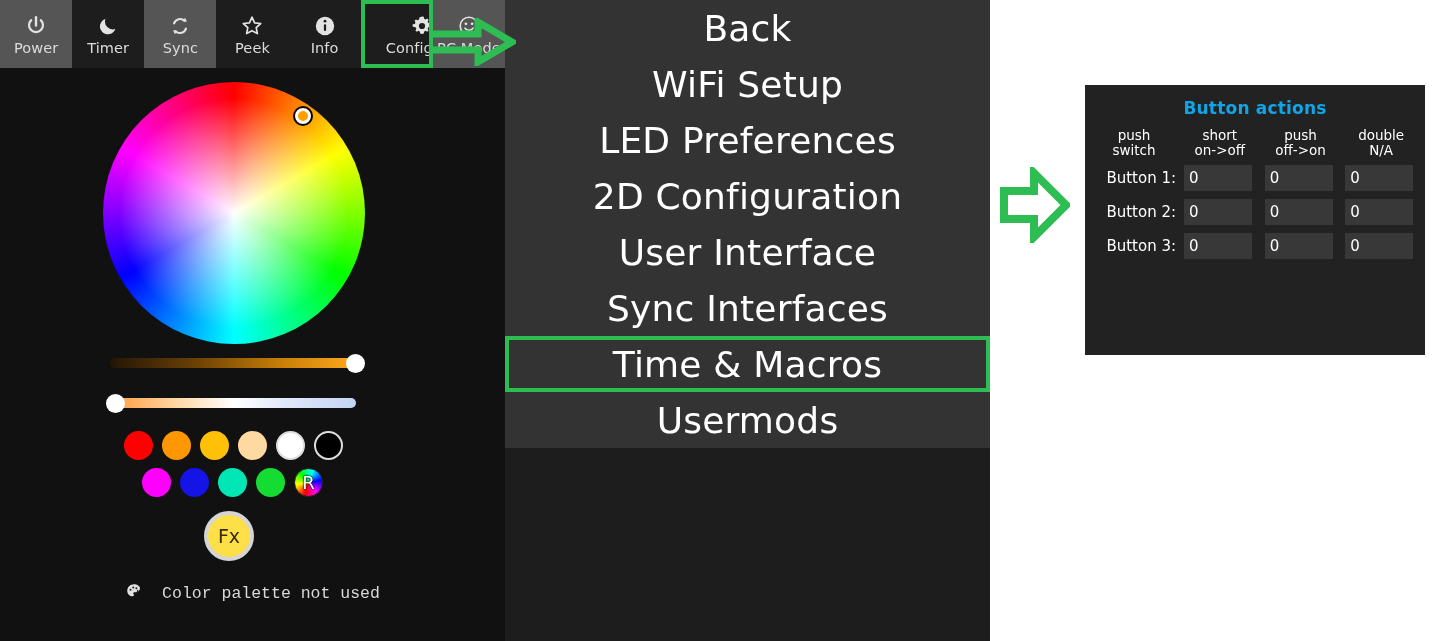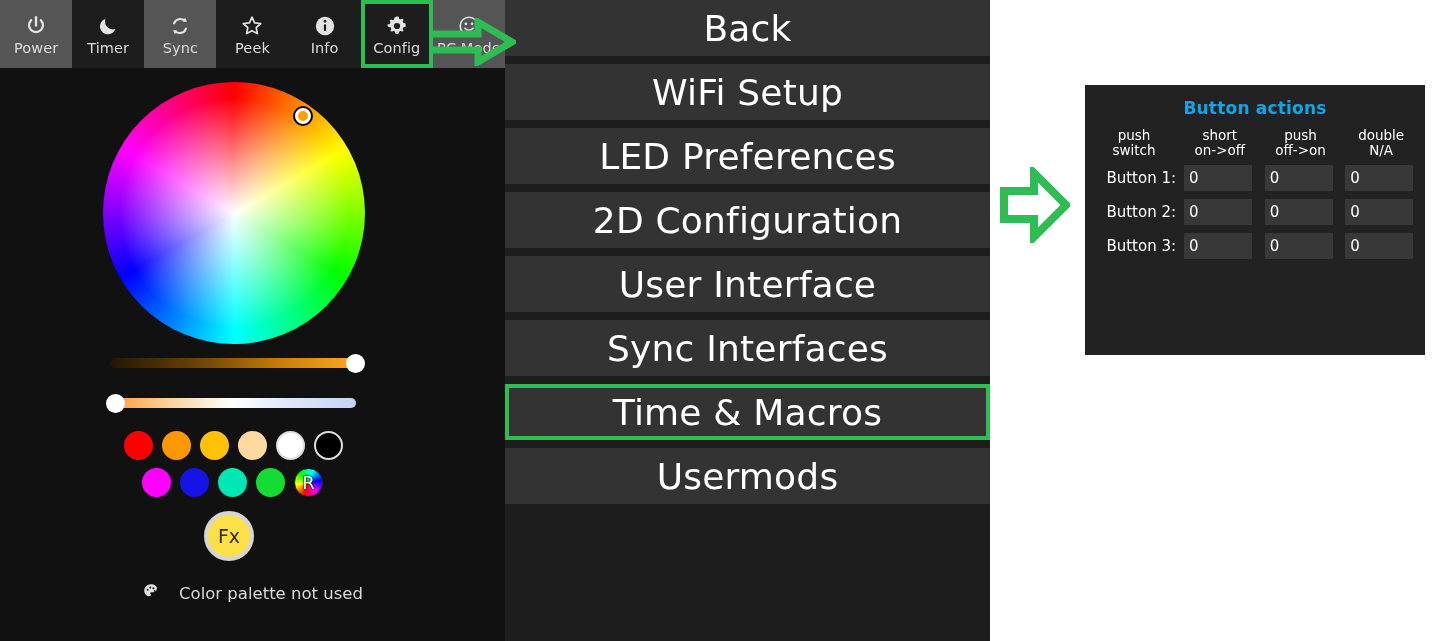--- a/index.html
+++ b/index.html
@@ -34,21 +34,21 @@
   .tbtn.shade-light { background: #555555; }
   .tbtn.shade-dark  { background: #1d1d1d; }
   .tbtn .ticon {
     height: 26px; display:flex; align-items:center; justify-content:center;
     margin-bottom: 1px;
   }
   .tbtn .tlabel {
     font-size: 14.5px; line-height: 16px; letter-spacing: .1px;
     color: #dcdcdc;
   }
-  .tbtn.hl-green { outline: 4px solid #2dbd53; outline-offset: -4px; z-index: 4; }
+  .tbtn.hl-green { outline: 4px solid #2dbd53; outline-offset: -4px; z-index: 4; align-items: flex-end; }
   .toolbar-sep {
     position:absolute; left:0; top:68px; width:505px; height:4px; background:#111;
   }
 
   
   .wheel-wrap {
     position: absolute; left: 103px; top: 82px;
     width: 262px; height: 262px;
   }
   .wheel {
@@ -120,32 +120,32 @@
     border: 4px solid #d5d5d5;
     box-sizing: border-box;
     display:flex; align-items:center; justify-content:center;
     color: #3a2a00; font-size: 19px;
   }
 
   
   #palette-status {
     position:absolute; left: 0; top: 582px; width: 505px;
     display:flex; align-items:center; justify-content:center; gap: 19px;
-    color: #d9d9d9; font-size: 16.5px;
+    color: #d9d9d9; font-size: 16.5px; font-family: Liberation Mono, monospace;
   }
 
   
   .menu {
     position:absolute; left: 505px; top: 0;
     width: 485px; height: 641px;
     background: #1d1d1d;
     display:flex; flex-direction: column;
   }
   .menu-item {
-    height: 56px; margin-bottom: 8px;
+    height: 56px; 
     background: #333333;
     display:flex; align-items:center; justify-content:center;
     color: #ffffff;
     font-size: 36px; font-weight: 400; letter-spacing: .2px;
     box-sizing: border-box;
     flex: 0 0 auto;
   }
   .menu-item.selected {
     outline: 4px solid #2dbd53; outline-offset: -4px;
   }

